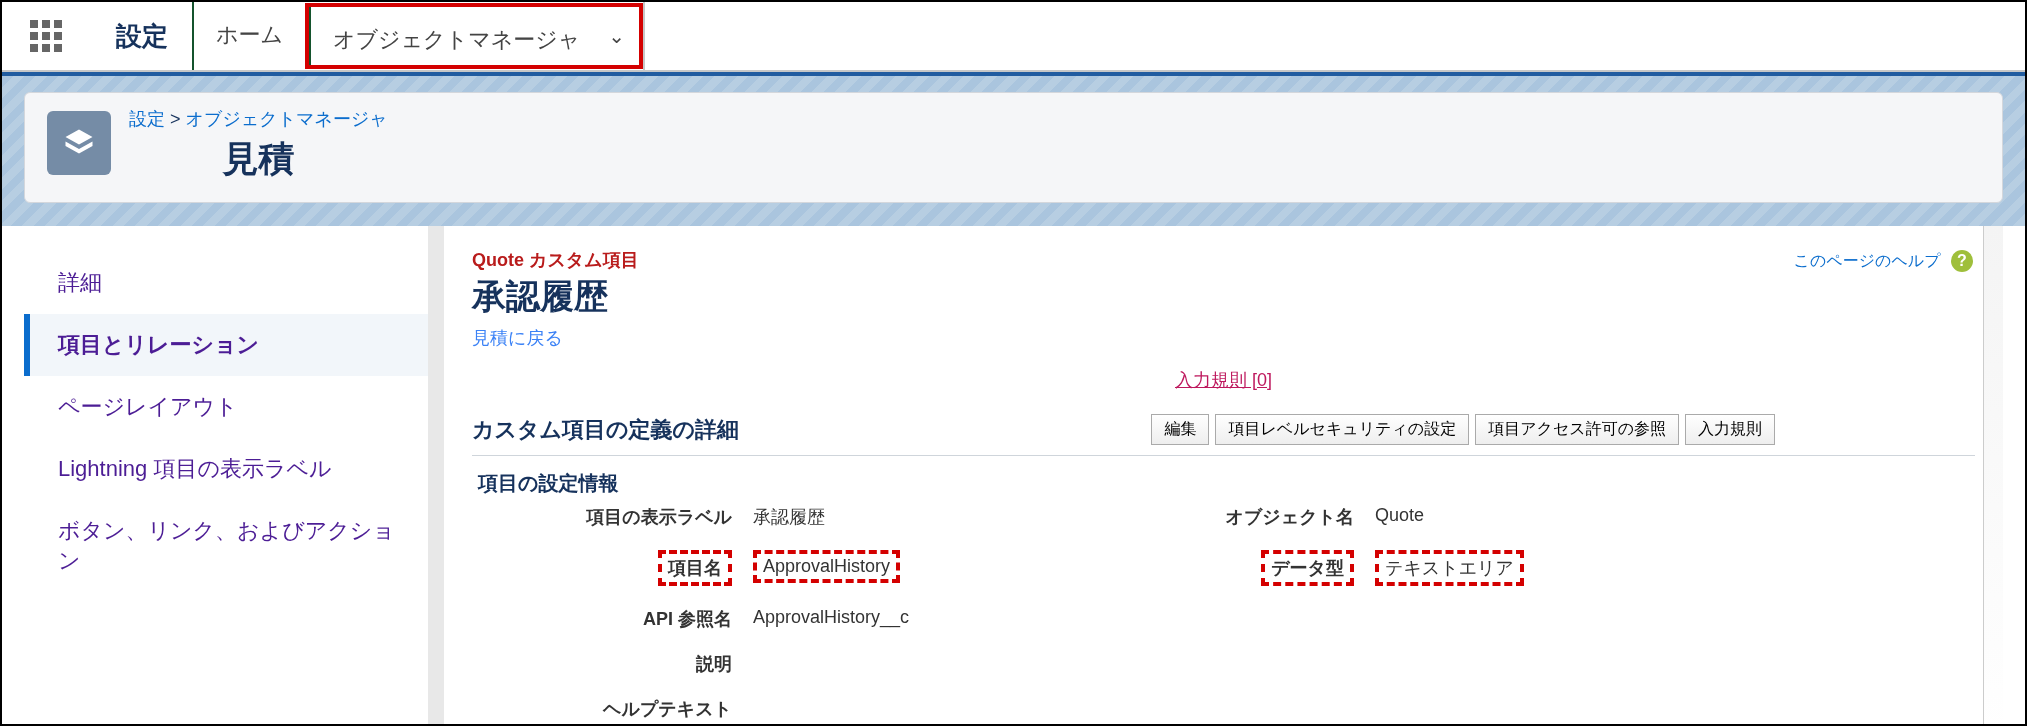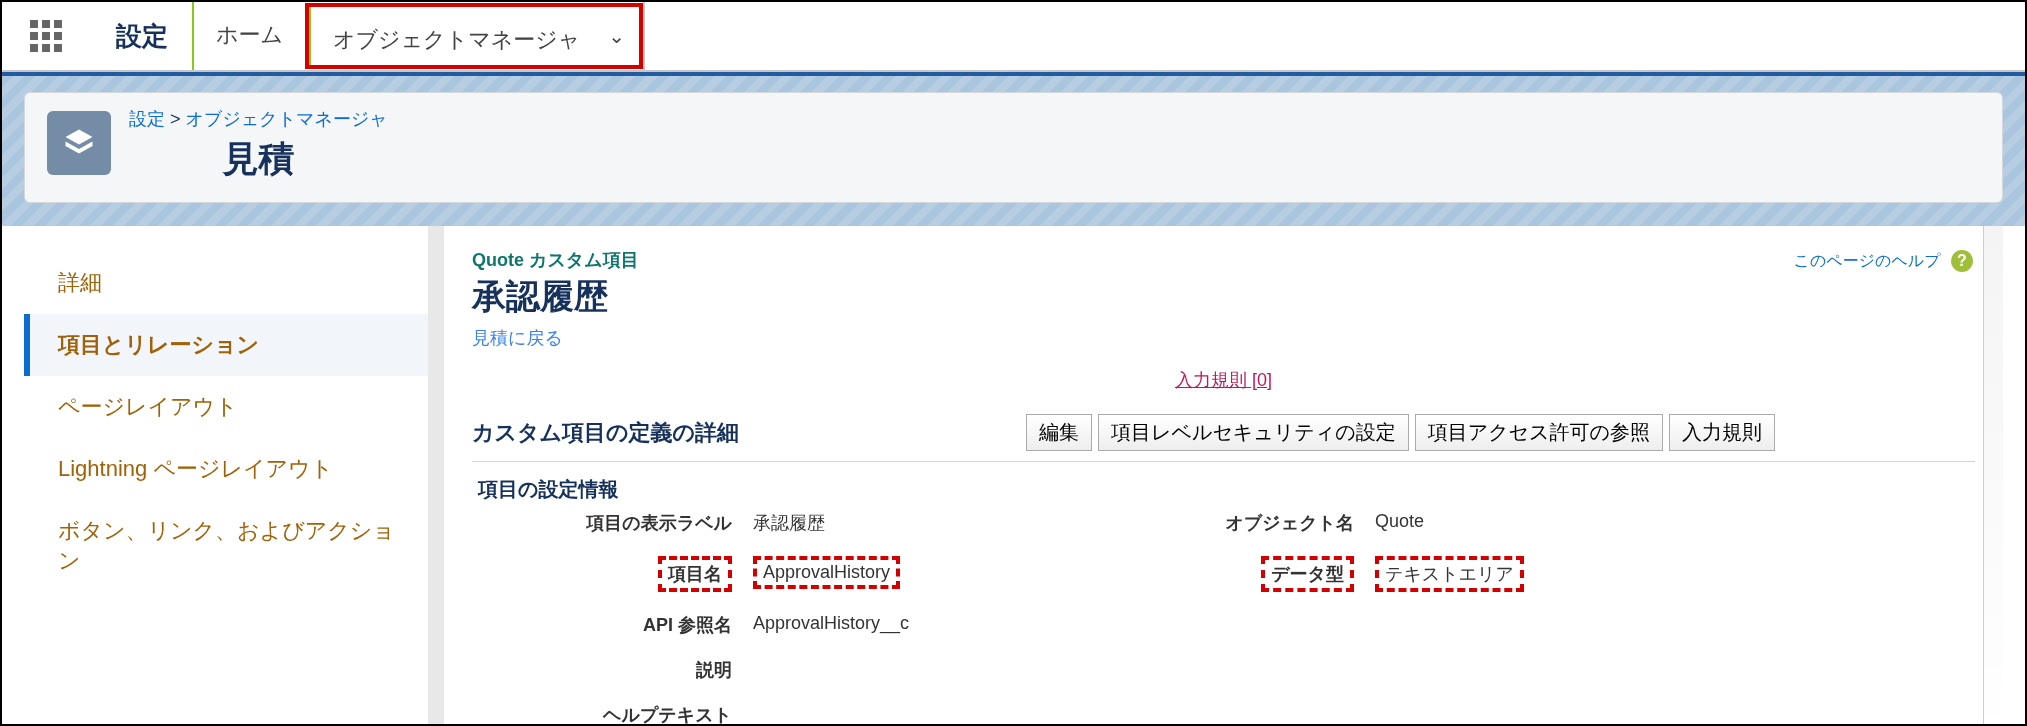--- a/index.html
+++ b/index.html
@@ -32,21 +32,21 @@
   }
   .app-dots span { background:#666; width:8px; height:8px; }
   .brand { font-size: 26px; font-weight: 600; padding: 0 24px 0 8px; }
   .tab-home, .tab-objmgr {
     display: inline-block;
     font-size: 22px;
     padding: 0 22px;
     line-height: 66px;
     color: #444;
     cursor: pointer;
-    border-left: 2px solid #84cc16;
+    border-left: 2px solid #14532d;
     height: 100%;
   }
   .tab-objmgr-wrap {
     border: 4px solid #d40000;
     display: inline-flex;
     align-items: center;
     height: 66px;
   }
   .tab-caret {
     font-size: 20px;
@@ -93,21 +93,21 @@
   .sidebar {
     width: 420px;
     background: #fff;
     border-right: 16px solid #e8e8e8;
     padding-top: 26px;
     overflow: auto;
   }
   .sidebar-item {
     font-size: 22px;
     padding: 16px 28px;
-    color: #a16207;
+    color: #4c1d95;
     cursor: pointer;
     border-left: 6px solid transparent;
   }
   .sidebar-item.active {
     border-left-color: #0b6dcd;
     font-weight: 700;
     background: #f2f6fa;
   }
 
   .main {
@@ -124,35 +124,35 @@
     font-size: 16px;
     cursor: pointer;
     margin-left: 41px;
   }
   .help-link .q {
     display:inline-flex; width:22px; height:22px;
     background:#9fbf3b; color:#fff;
     align-items:center; justify-content:center;
     border-radius:50%; font-weight:bold; margin-left:6px;
   }
-  .overline { font-size: 18px; font-weight: 600; color:#0f766e; }
+  .overline { font-size: 18px; font-weight: 600; color:#b91c1c; }
   .field-title { font-size: 34px; font-weight: 700; margin-top: 2px; }
   .back-link { color:#3b82f6; font-size: 18px; cursor:pointer; display:inline-block; margin-top:6px; }
   .mid-row { text-align:center; margin: 18px 0 22px 0; }
   .midlink { color:#be185d; text-decoration: underline; cursor:pointer; font-size:18px; }
 
   .section-head {
     display:flex; align-items:center; gap:26px;
     border-bottom: 1px solid #cfd5db;
     padding-bottom: 10px;
   }
   .section-title { font-size: 22px; font-weight: 700; }
   .btns { display:flex; gap: 6px; margin-left:auto; margin-right: 200px;}
   .btn {
-    font-size: 20px;
+    font-size: 16px;
     background: linear-gradient(#fff,#eee);
     border:1px solid #aaa;
     padding: 4px 12px;
     cursor: pointer;
   }
   .subhead { font-size:20px; font-weight:700; margin: 14px 0 8px 6px; }
 
   .detail-grid {
     display: grid;
     grid-template-columns: 220px 380px 200px 200px;
@@ -217,21 +217,21 @@
       <div class="page-title">見積</div>
     </div>
   </div>
 </div>
 
 <div class="body">
   <div class="sidebar">
     <div class="sidebar-item">詳細</div>
     <div class="sidebar-item active">項目とリレーション</div>
     <div class="sidebar-item">ページレイアウト</div>
-    <div class="sidebar-item">Lightning ページレイアウト</div>
+    <div class="sidebar-item">Lightning 項目の表示ラベル</div>
     <div class="sidebar-item">ボタン、リンク、およびアクション</div>
   </div>
 
   <div class="main">
     <div class="help-link">
       <span>このページのヘルプ</span>
       <span class="q">?</span>
     </div>
 
     <div class="overline">Quote カスタム項目</div>

